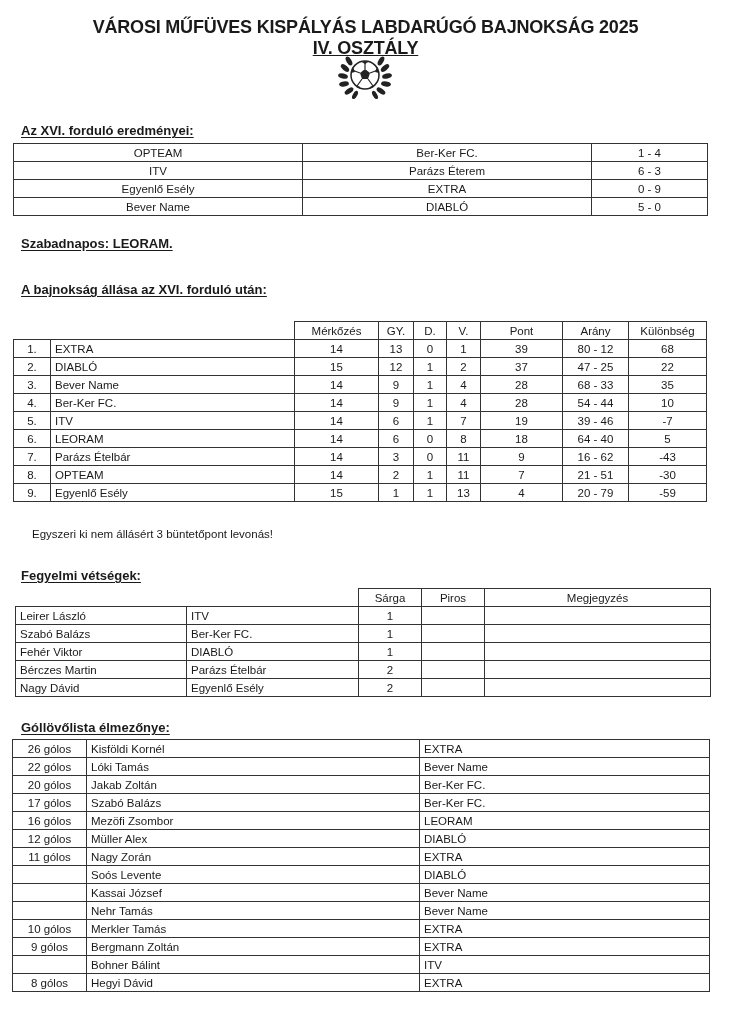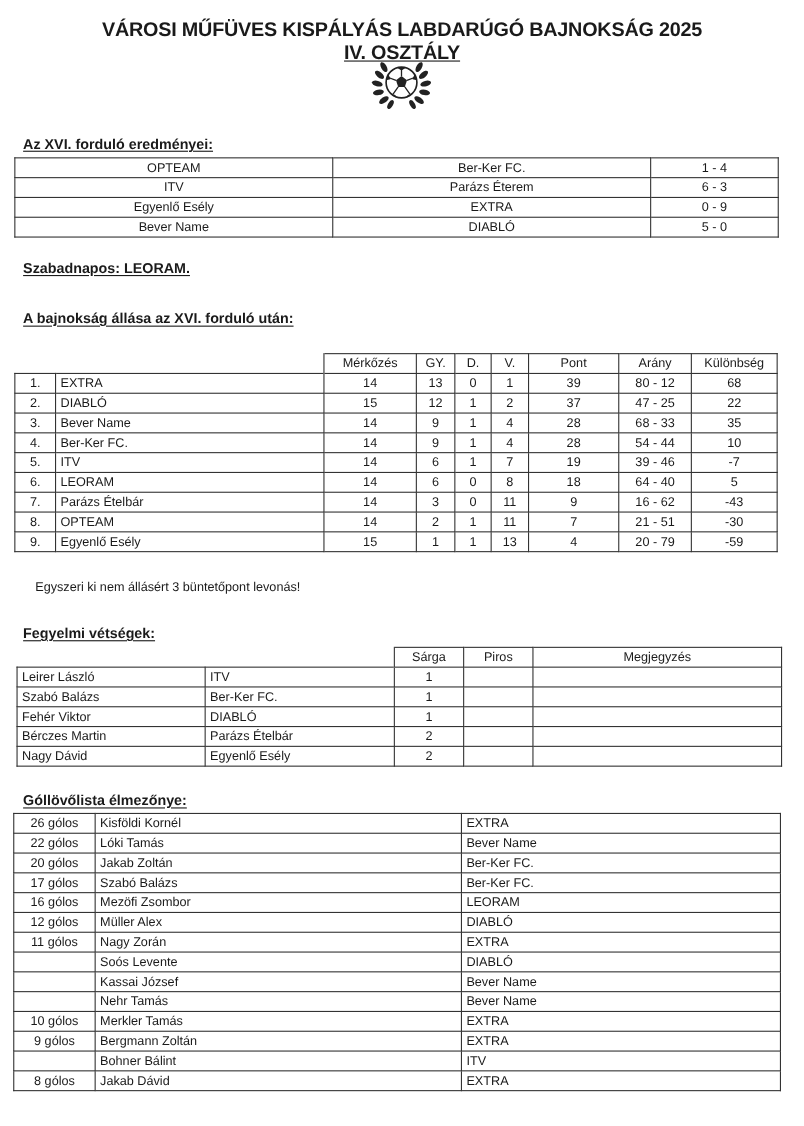--- a/index.html
+++ b/index.html
@@ -350,17 +350,17 @@
         <td class="l">Bergmann Zoltán</td>
         <td class="l">EXTRA</td>
       </tr>
       <tr>
         <td class="c"></td>
         <td class="l">Bohner Bálint</td>
         <td class="l">ITV</td>
       </tr>
       <tr>
         <td class="c">8 gólos</td>
-        <td class="l">Jakab Dávid</td>
+        <td class="l">Hegyi Dávid</td>
         <td class="l">EXTRA</td>
       </tr>
     </tbody>
 </table>
 
 </body></html>

